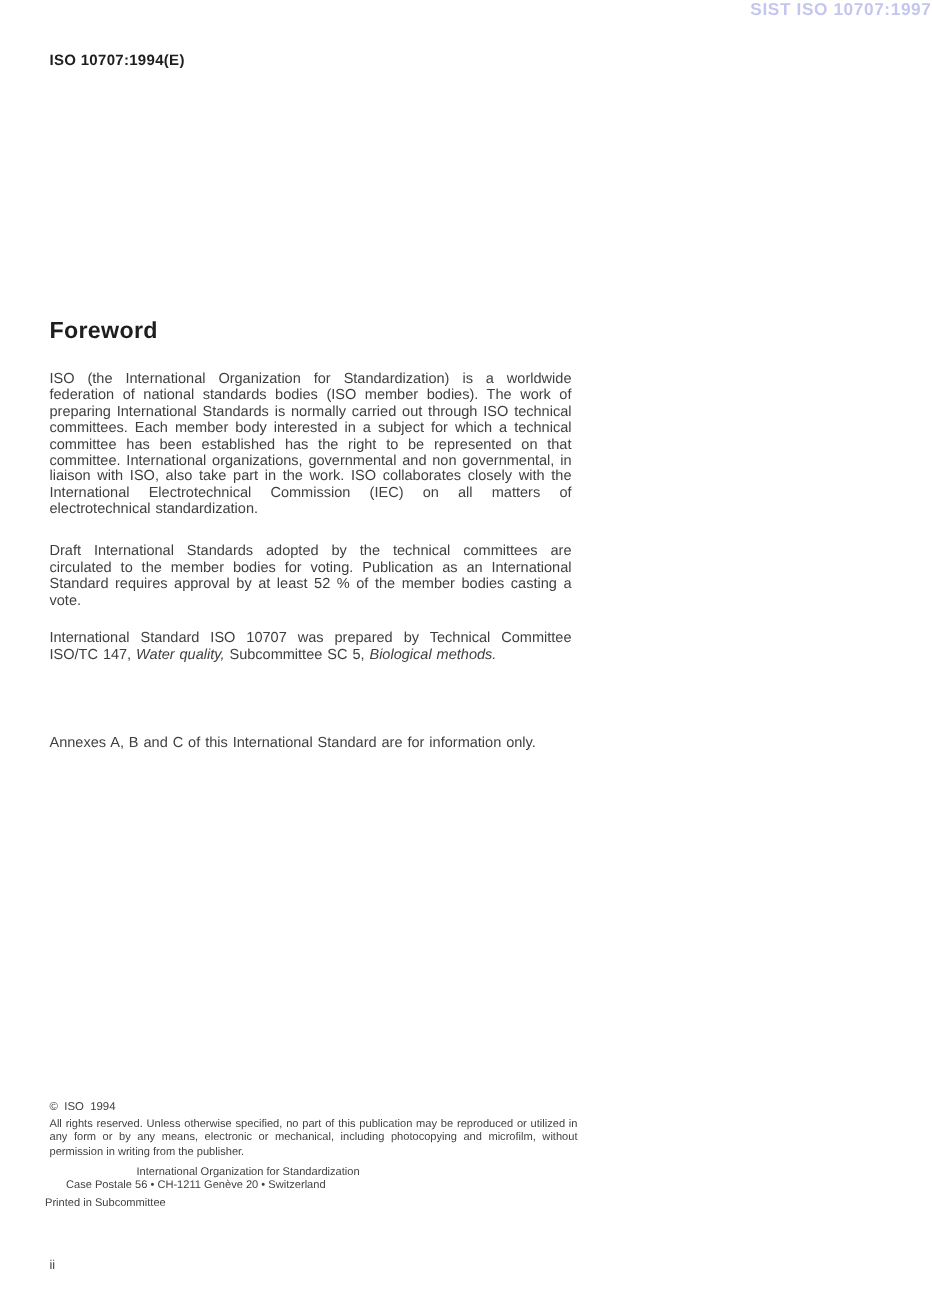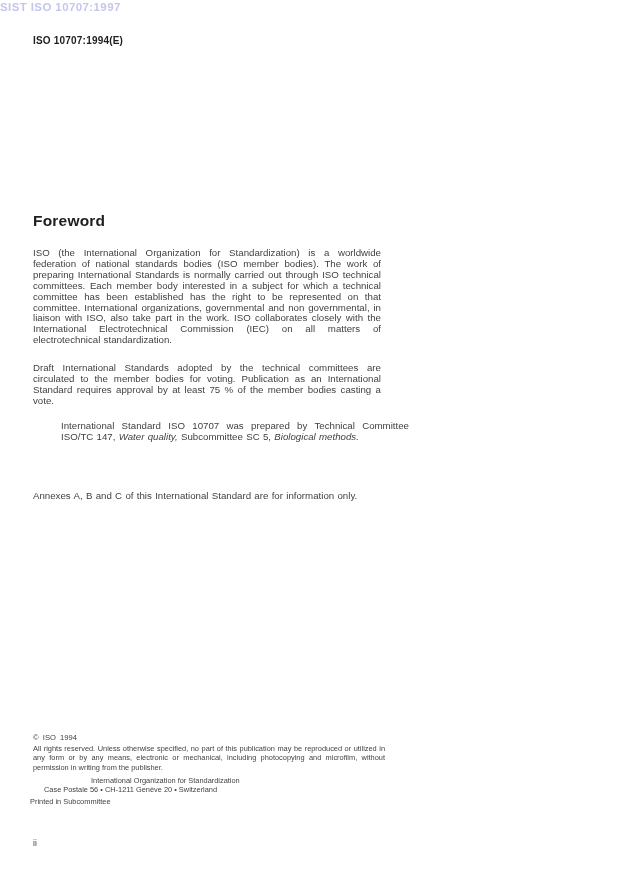--- a/index.html
+++ b/index.html
@@ -13,21 +13,21 @@
     height: 877px;
     background: #ffffff;
     font-family: "Liberation Sans", sans-serif;
     overflow: hidden;
   }
   .watermark {
     position: absolute;
     top: 1px;
     left: 0;
     width: 100%;
-    text-align: left;
+    text-align: right;
     font-weight: bold;
     font-size: 11.5px;
     letter-spacing: 0.4px;
     color: #c5c6ee;
   }
   .doc-ref {
     position: absolute;
     top: 35px;
     left: 33px;
     font-weight: bold;
@@ -51,21 +51,21 @@
     width: 348px;
     margin: 0;
     font-size: 9.7px;
     line-height: 10.9px;
     text-align: justify;
     color: #3f3f3f;
     word-spacing: 0.6px;
   }
   .para-iso      { top: 248px; }
   .para-draft    { top: 363px; }
-  .para-committee{ top: 421px; margin-left: 28px; }
+  .para-committee{ top: 421px; }
   .para-annexes  { top: 456px; width: 370px; text-align: left; margin-top: 35px; }
   .para i { font-style: italic; }
 
   .footer-copyright {
     position: absolute;
     top: 733px;
     left: 33px;
     font-size: 7.6px;
     color: #3f3f3f;
     white-space: pre;
@@ -117,21 +117,21 @@
 <div class="page">
 
   <div class="watermark">SIST ISO 10707:1997</div>
 
   <div class="doc-ref">ISO 10707:1994(E)</div>
 
   <h1 class="foreword-heading">Foreword</h1>
 
   <p class="para para-iso">ISO (the International Organization for Standardization) is a worldwide federation of national standards bodies (ISO member bodies). The work of preparing International Standards is normally carried out through ISO technical committees. Each member body interested in a subject for which a technical committee has been established has the right to be represented on that committee. International organizations, governmental and non governmental, in liaison with ISO, also take part in the work. ISO collaborates closely with the International Electrotechnical Commission (IEC) on all matters of electrotechnical standardization.</p>
 
-  <p class="para para-draft">Draft International Standards adopted by the technical committees are circulated to the member bodies for voting. Publication as an International Standard requires approval by at least 75 % of the member bodies casting a vote.</p>
+  <p class="para para-draft">Draft International Standards adopted by the technical committees are circulated to the member bodies for voting. Publication as an International Standard requires approval by at least 52 % of the member bodies casting a vote.</p>
 
   <p class="para para-committee"><span>International Standard ISO 10707 was prepared by Technical Committee ISO/TC 147, </span><i>Water quality,</i><span> Subcommittee SC 5, </span><i>Biological methods.</i></p>
 
   <p class="para para-annexes">Annexes A, B and C of this International Standard are for information only.</p>
 
   <div class="footer-copyright">©  ISO  1994</div>
 
   <p class="footer-rights">All rights reserved. Unless otherwise specified, no part of this publication may be reproduced or utilized in any form or by any means, electronic or mechanical, including photocopying and microfilm, without permission in writing from the publisher.</p>
 
   <div class="footer-publisher">International Organization for Standardization</div>

